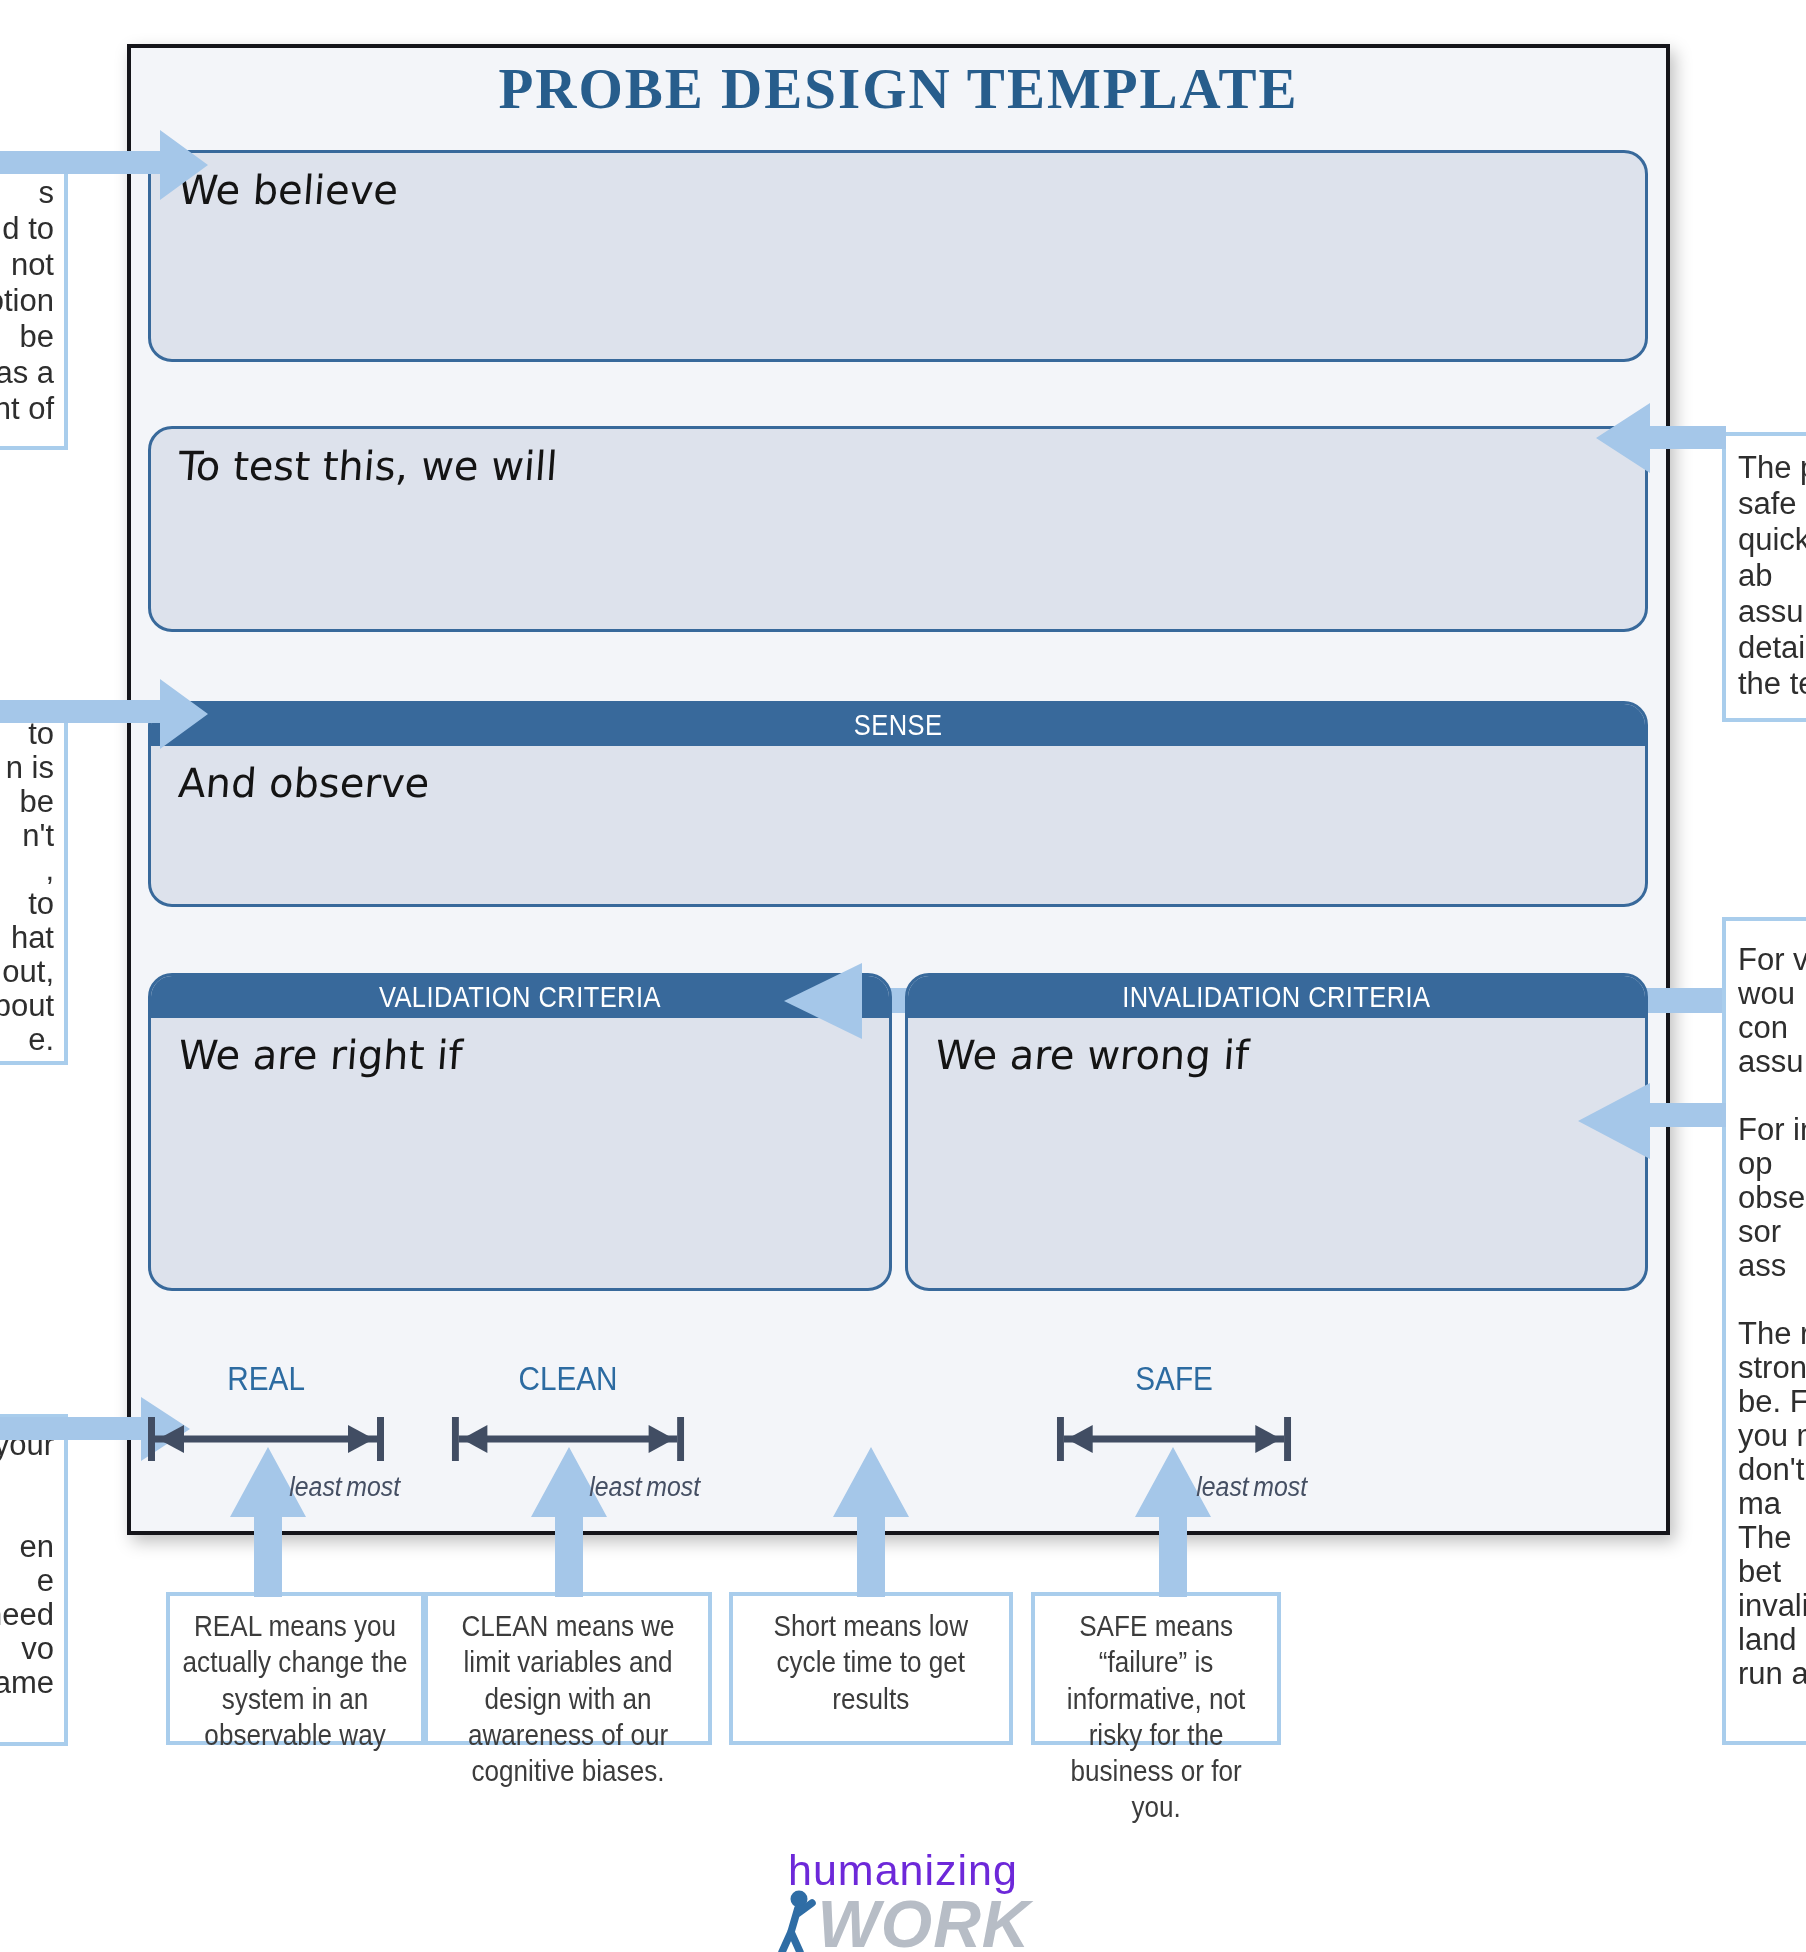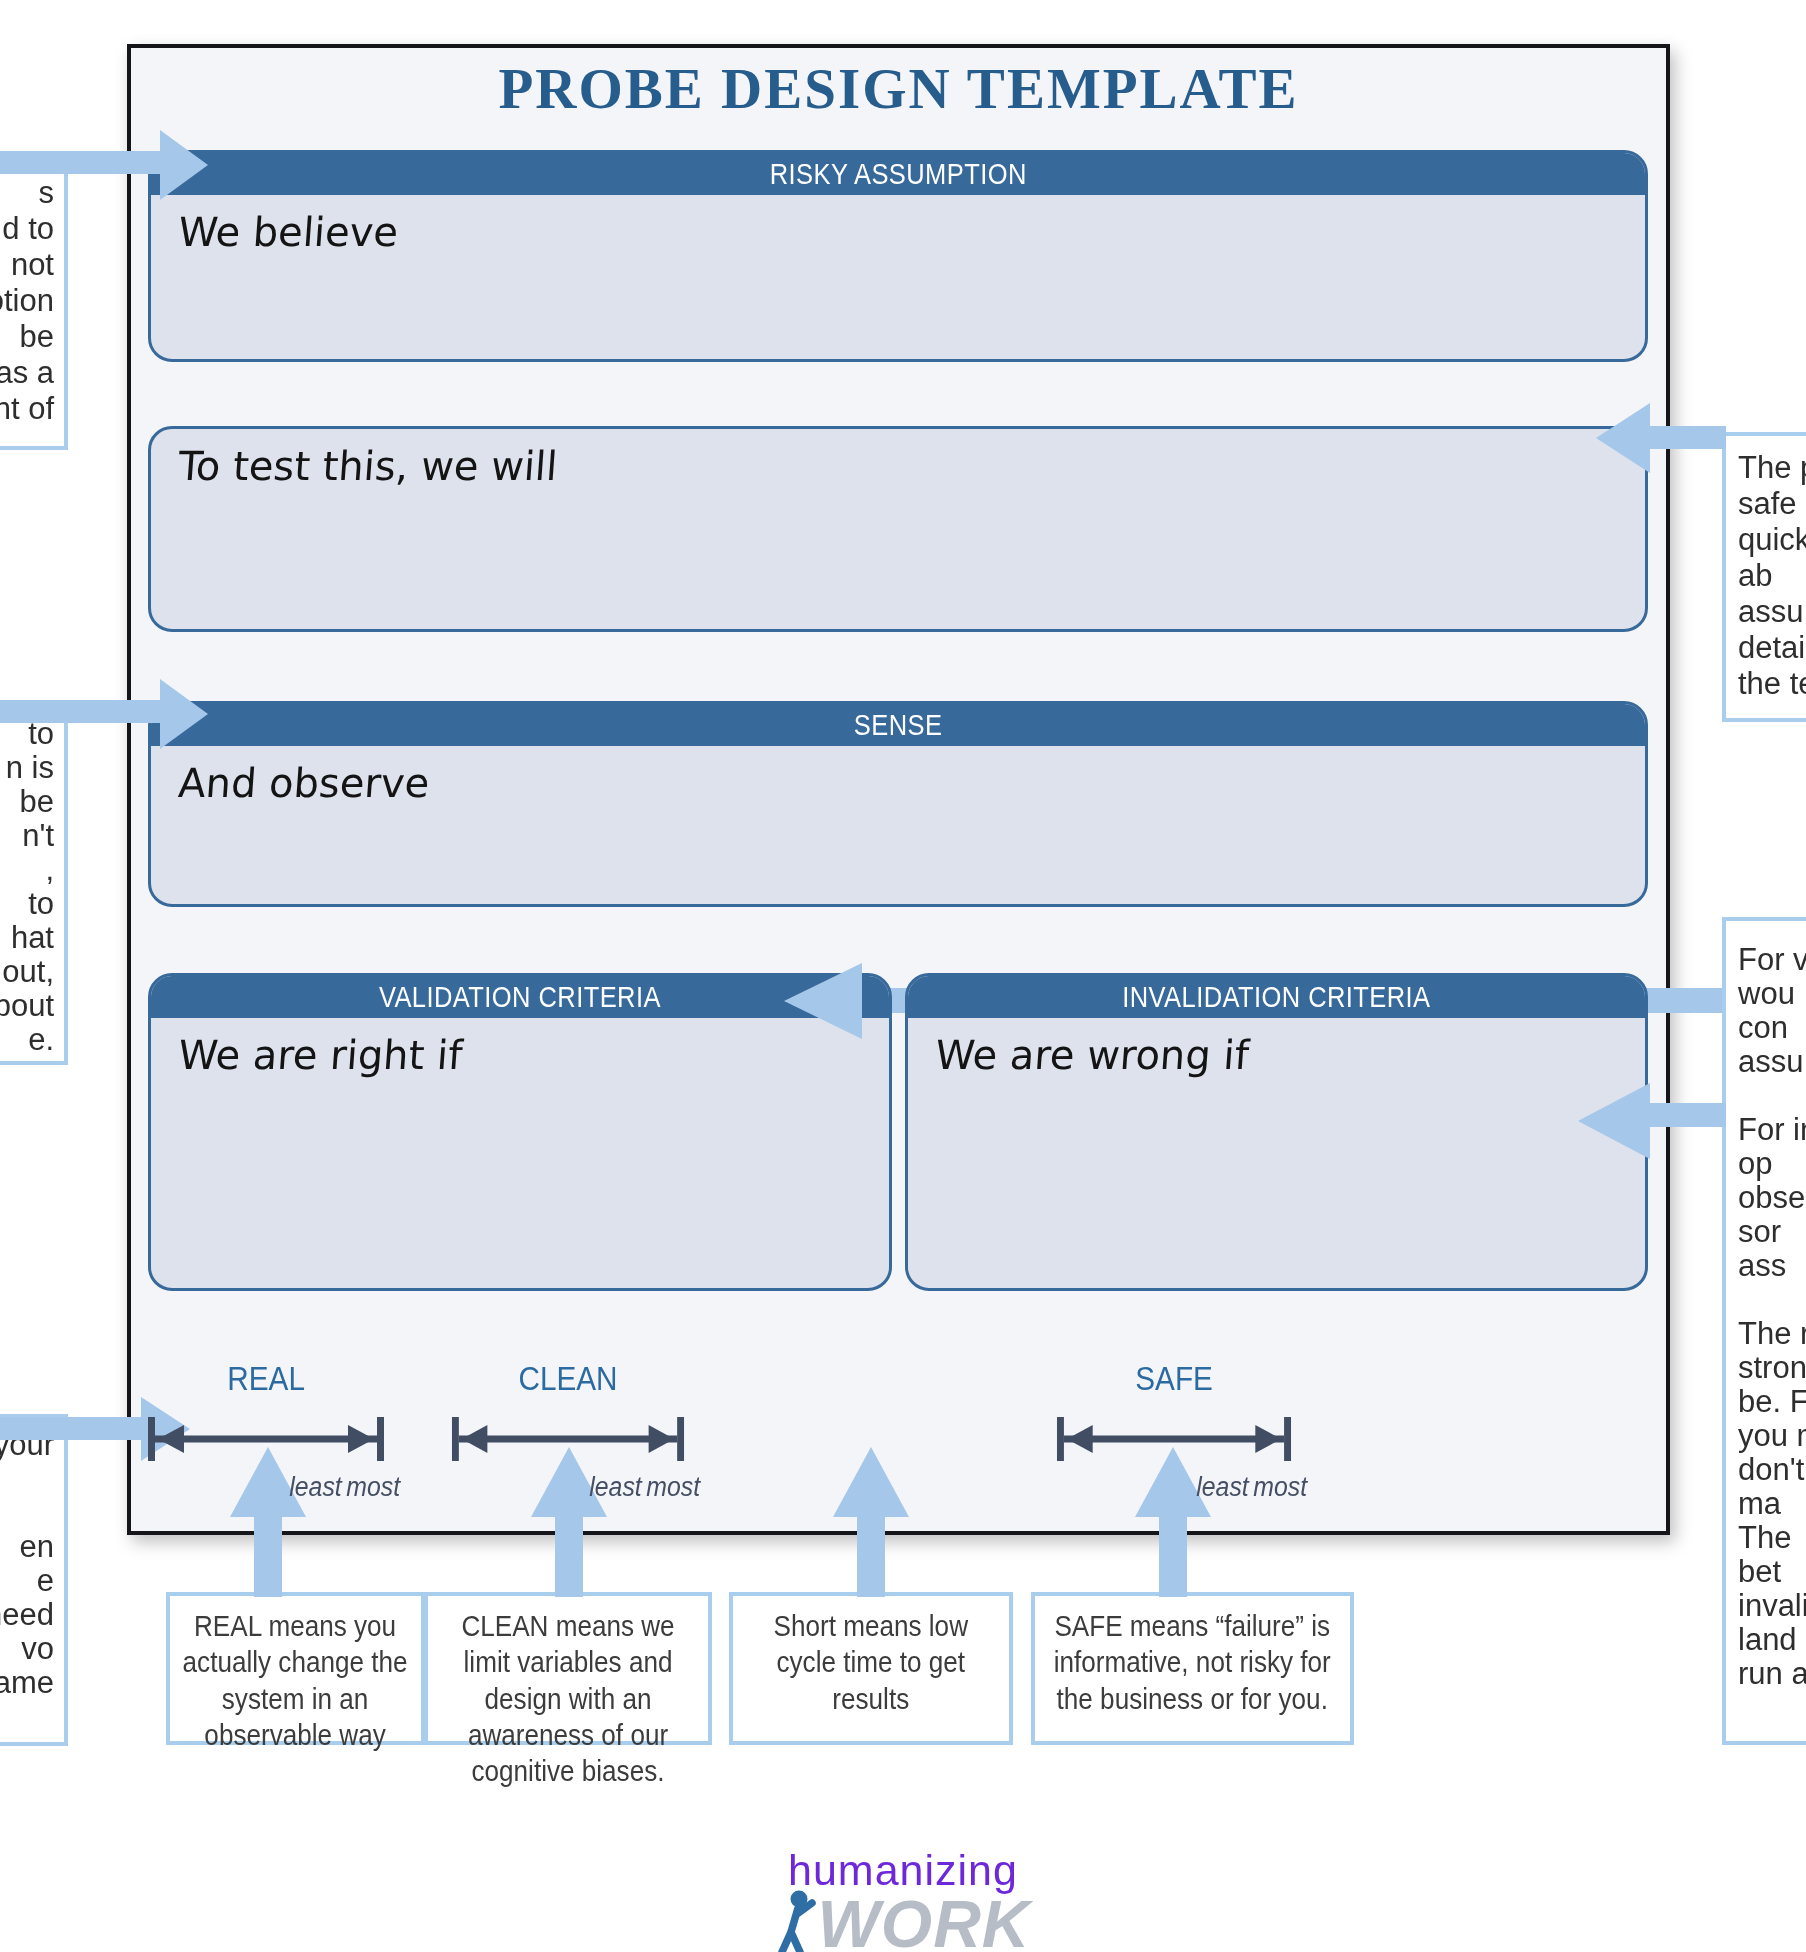--- a/index.html
+++ b/index.html
@@ -44,21 +44,21 @@
   .slabels span{transform:scaleX(.92);white-space:nowrap;}
   #sl1{left:146px;width:240px;} #sl2{left:450px;width:236px;}
   #sl3{left:750px;width:240px;} #sl4{left:1055px;width:238px;}
 
   
   .note{position:absolute;top:1592px;height:153px;background:#fff;border:4px solid #a9cdec;
         box-sizing:border-box;z-index:4;padding:12px 10px 0 10px;text-align:center;
         font-size:29px;color:#3c3c3c;line-height:1.25;}
   .note span{display:inline-block;transform:scaleX(.9);width:110%;margin-left:-5%;}
   #note1{left:150px;width:259px;margin-left:16px;} #note2{left:424px;width:288px;}
-  #note3{left:729px;width:284px;} #note4{left:1031px;width:323px;}
+  #note3{left:729px;width:284px;} #note4{left:1031px;width:250px;}
 
   
   .callout{position:absolute;background:#fff;border:4px solid #a9cdec;box-sizing:border-box;
            z-index:4;font-size:31px;color:#2e2e2e;}
   .callout .cl{white-space:nowrap;overflow:visible;}
   .co-left{text-align:right;padding-right:10px;}
   .co-right{text-align:left;padding-left:12px;}
   #co-lt{left:-160px;top:155px;width:228px;height:295px;padding-top:16px;}
   #co-lt .cl{height:36px;line-height:36px;}
   #co-lm{left:-160px;top:701px;width:228px;height:364px;padding-top:12px;}
@@ -87,23 +87,20 @@
 
   <svg id="arrows-under" class="arrlayer">
     <g fill="#a5c7e9">
       <rect x="850" y="988" width="876" height="25"></rect>
     </g>
   </svg>
 
   <div class="title">PROBE DESIGN TEMPLATE</div>
 
   <div class="sec" id="sec-risky">
-    <div class="hd">
-        <span>RISKY ASSUMPTION</span>
-      </div>
     <div class="prompt">We believe</div>
   </div>
   <div class="sec" id="sec-probe">
     <div class="prompt">To test this, we will</div>
   </div>
   <div class="sec" id="sec-sense">
     <div class="hd">
         <span>SENSE</span>
       </div>
     <div class="prompt">And observe</div>

